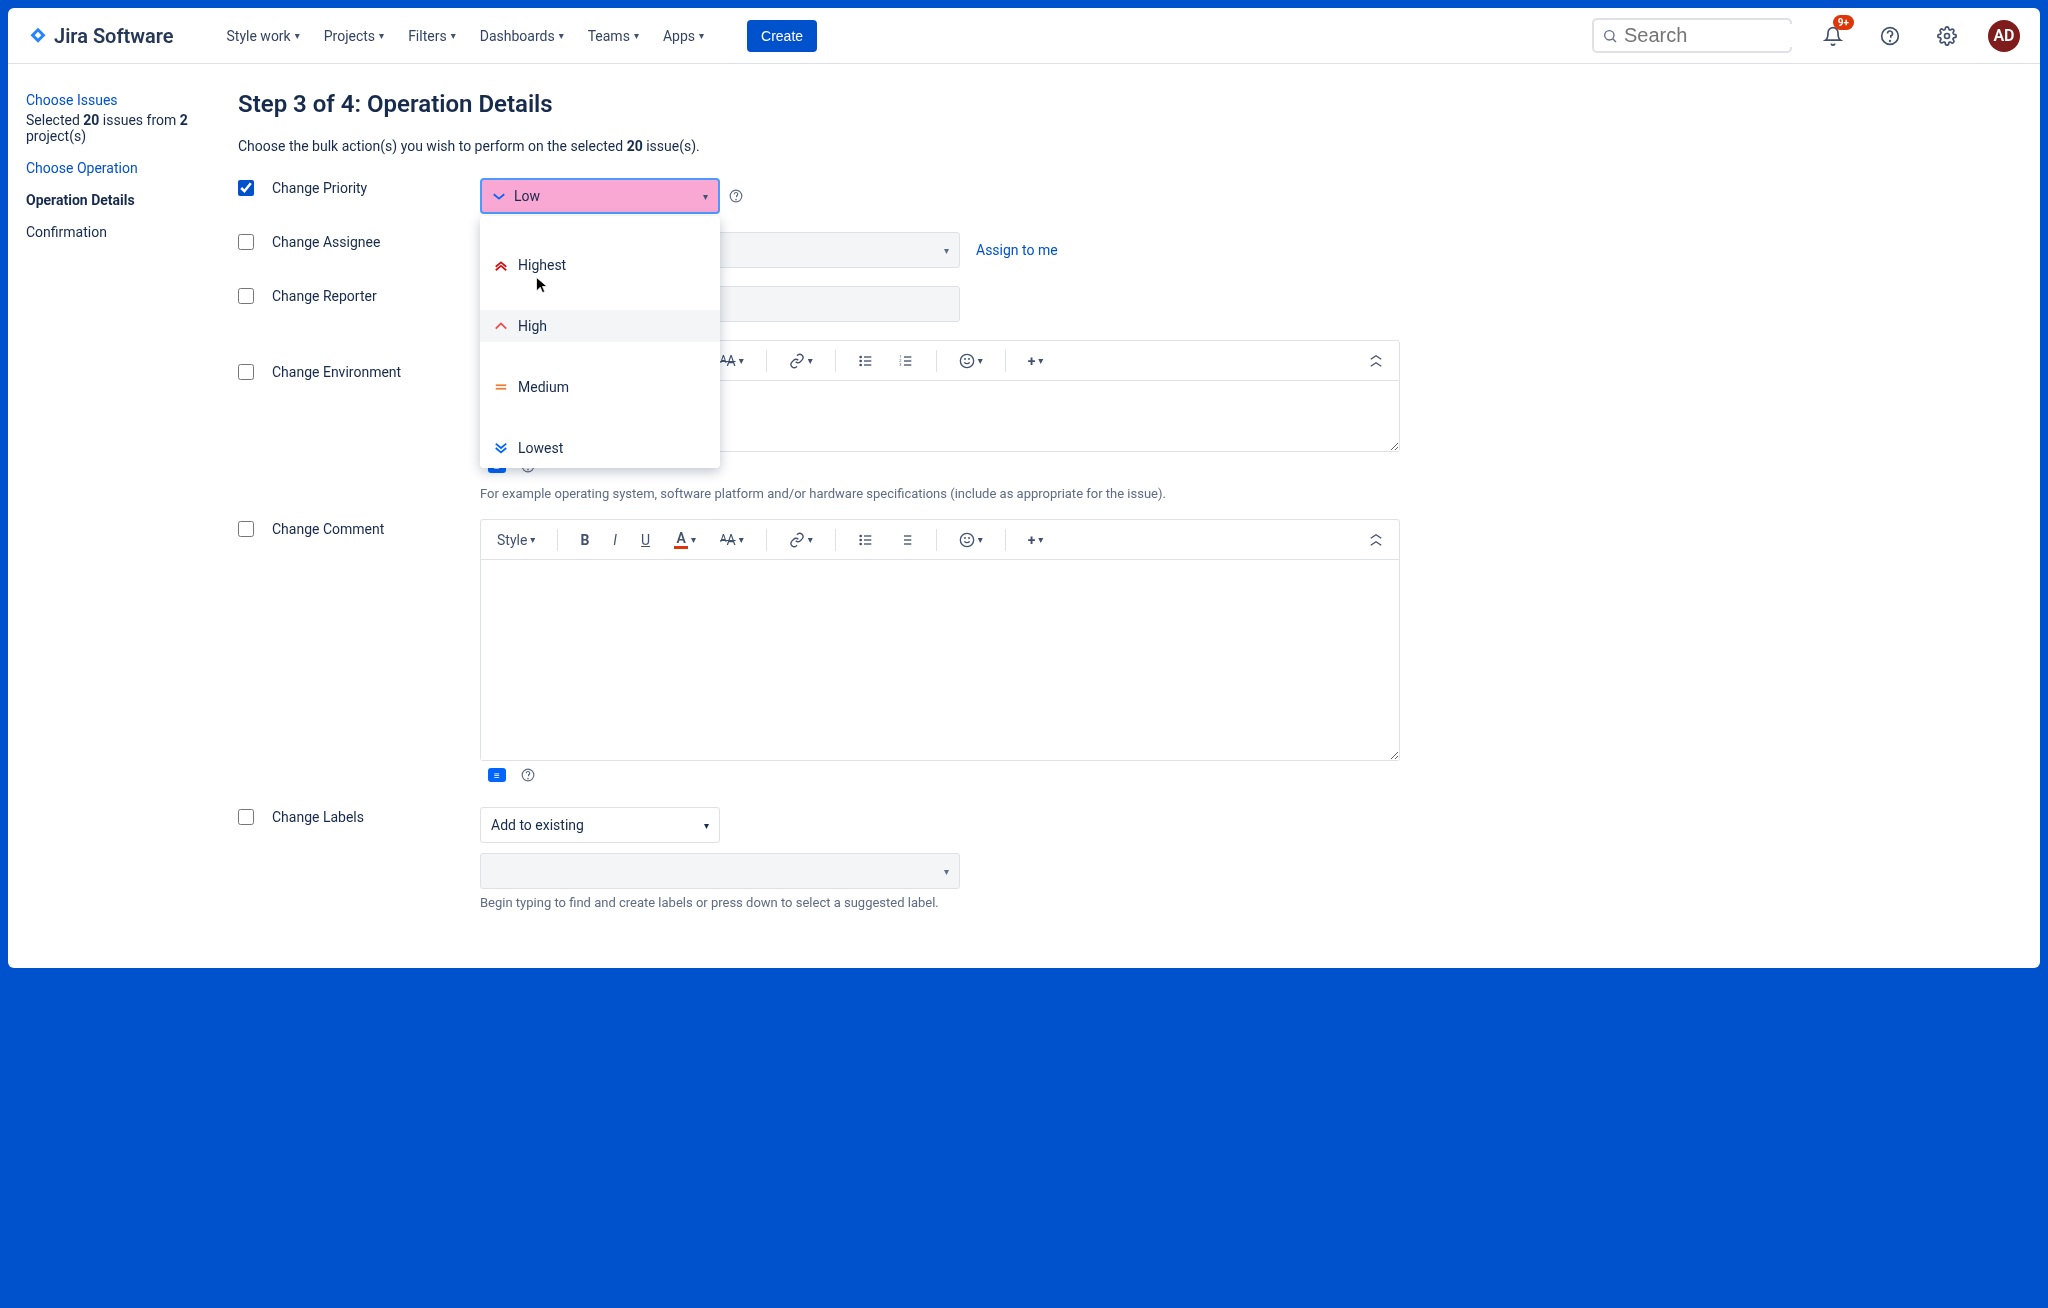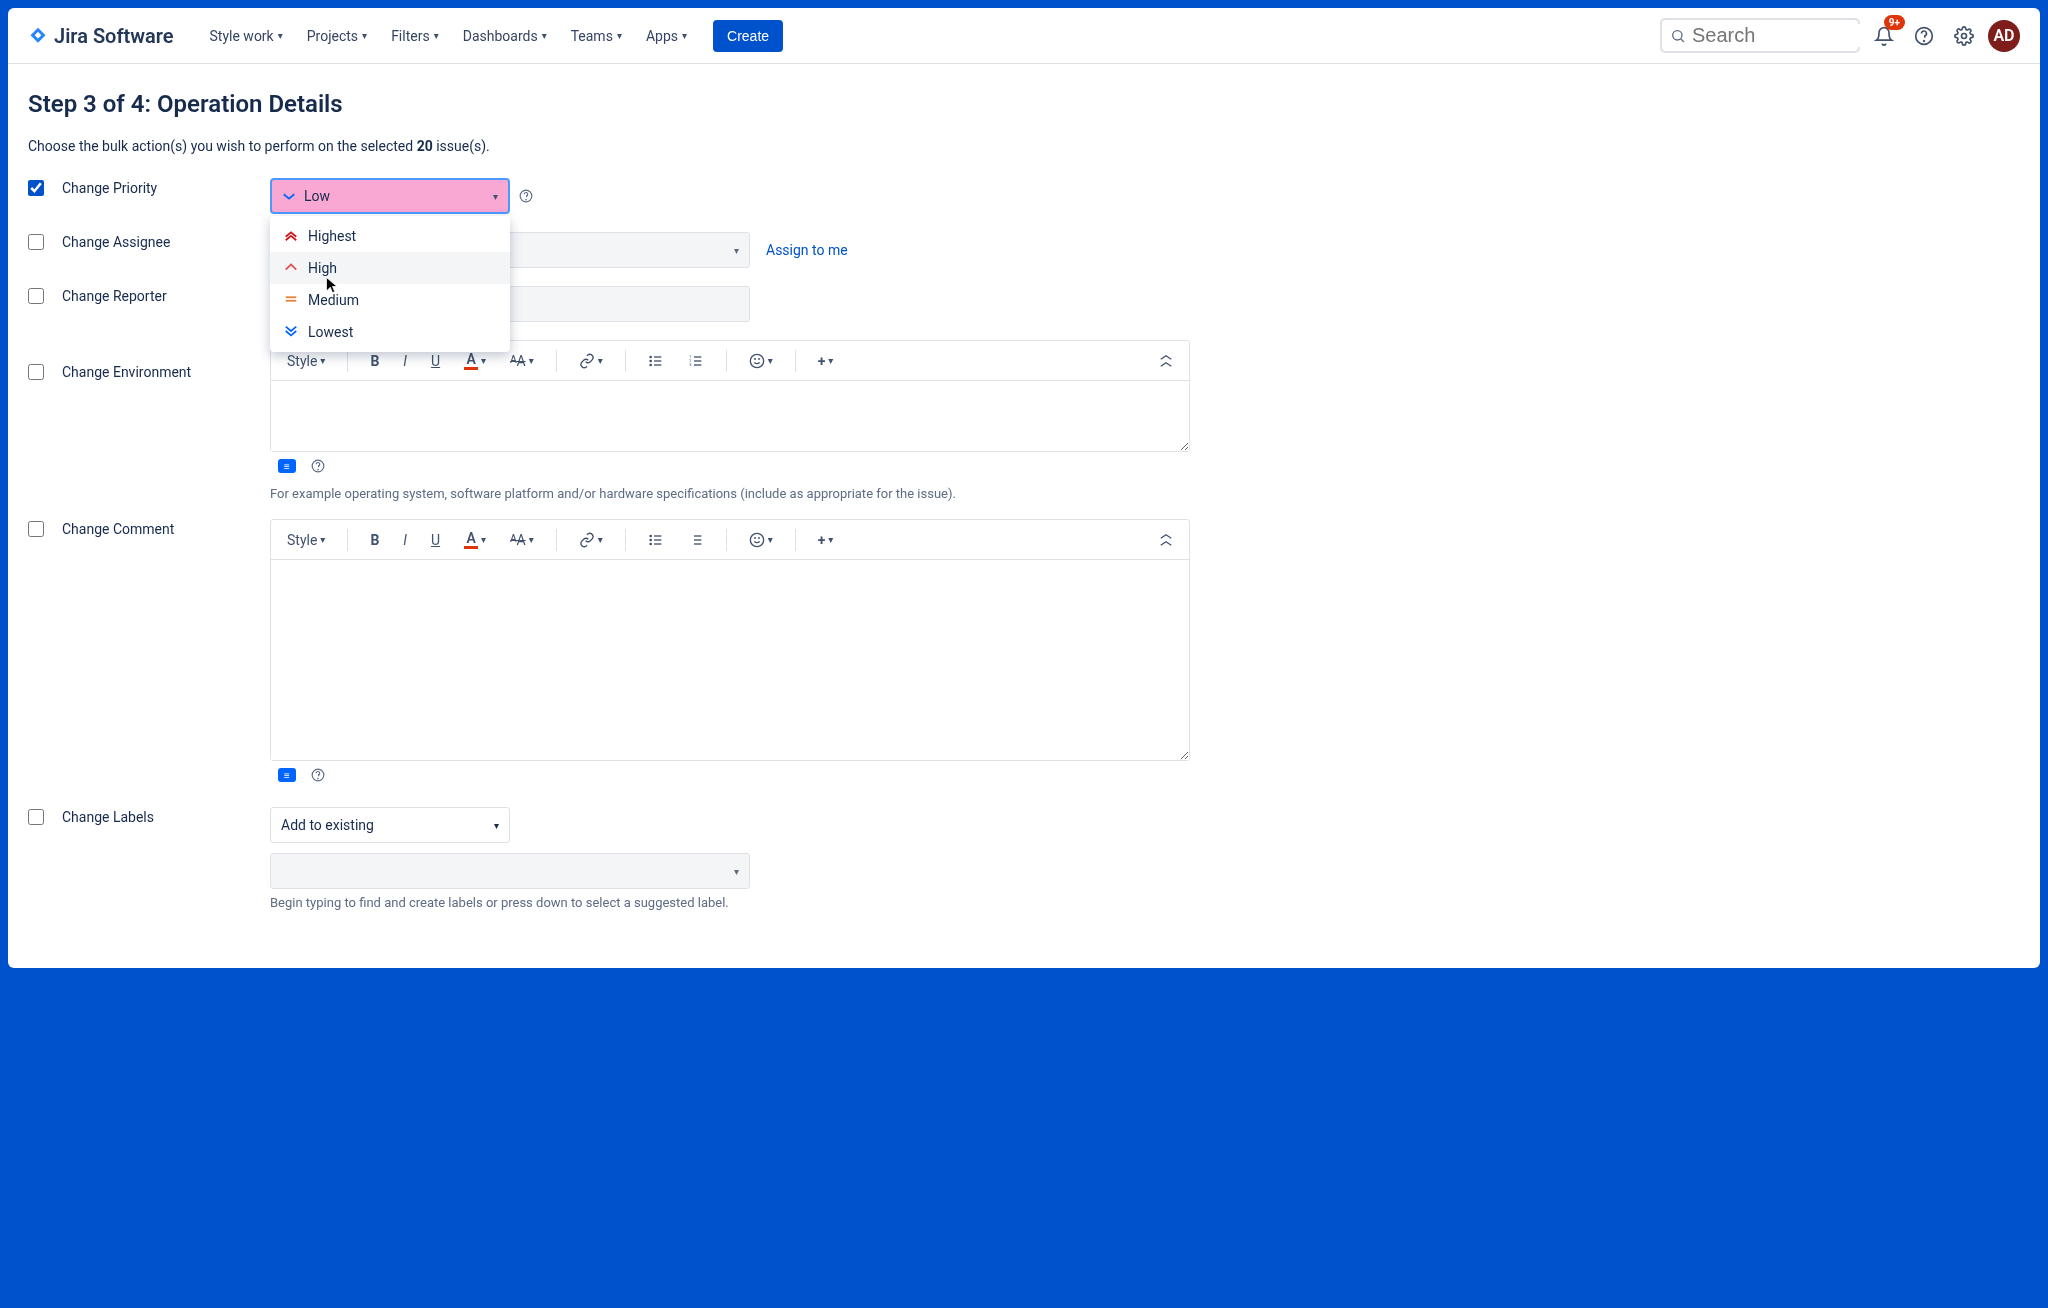--- a/index.html
+++ b/index.html
@@ -16,21 +16,21 @@
   overflow: hidden;
   min-height: 880px;
 }
 
 .topnav {
   height: 56px;
   border-bottom: 1px solid #DFE1E6;
   display: flex;
   align-items: center;
   padding: 16px 20px;
-  gap: 8px;
+  gap: 25px;
 }
 .logo {
   display: flex;
   align-items: center;
   gap: 6px;
   color: #253858;
   font-weight: 600;
   font-size: 20px;
   margin-right: 18px;
 }
@@ -204,24 +204,25 @@
   left: 0;
   width: 240px;
   background: #fff;
   border-radius: 4px;
   box-shadow: 0 4px 12px rgba(9,30,66,0.25);
   z-index: 100;
   padding: 4px 0;
 }
 .dd-item {
   display: flex;
-  align-items: flex-start;
+  align-items: center;
   gap: 10px;
   padding: 8px 14px;
   cursor: pointer;
+  margin-top: 29px;
 }
 .dd-item.hover { background: #F4F5F7; }
 .prio-icon { width: 14px; display: flex; justify-content: center; }
 .cursor-overlay {
   position: absolute;
   top: 98px;
   left: 52px;
   font-size: 16px;
   pointer-events: none;
   z-index: 101;
@@ -435,20 +436,31 @@
       <svg width="20" height="20" viewBox="0 0 24 24" fill="none" stroke="#42526E" stroke-width="2">
           <circle cx="12" cy="12" r="3"></circle>
           <path d="M19.4 15a1.7 1.7 0 0 0 .34 1.87l.06.06a2 2 0 1 1-2.83 2.83l-.06-.06a1.7 1.7 0 0 0-1.87-.34 1.7 1.7 0 0 0-1 1.56V21a2 2 0 0 1-4 0v-.09a1.7 1.7 0 0 0-1-1.56 1.7 1.7 0 0 0-1.87.34l-.06.06a2 2 0 1 1-2.83-2.83l.06-.06a1.7 1.7 0 0 0 .34-1.87 1.7 1.7 0 0 0-1.56-1H3a2 2 0 0 1 0-4h.09a1.7 1.7 0 0 0 1.56-1 1.7 1.7 0 0 0-.34-1.87l-.06-.06a2 2 0 1 1 2.83-2.83l.06.06a1.7 1.7 0 0 0 1.87.34H9a1.7 1.7 0 0 0 1-1.56V3a2 2 0 0 1 4 0v.09a1.7 1.7 0 0 0 1 1.56 1.7 1.7 0 0 0 1.87-.34l.06-.06a2 2 0 1 1 2.83 2.83l-.06.06a1.7 1.7 0 0 0-.34 1.87V9a1.7 1.7 0 0 0 1.56 1H21a2 2 0 0 1 0 4h-.09a1.7 1.7 0 0 0-1.56 1z"></path>
         </svg>
     </div>
     <div class="avatar">AD</div>
   </div>
 
   <div class="body-area">
 
+    <div class="sidebar">
+      <div class="side-step">
+        <div class="side-link">Choose Issues</div>
+        <div class="side-sub">
+          <span>Selected </span><b>20</b><span> issues from </span><b>2</b><span> project(s)</span>
+        </div>
+      </div>
+      <div class="side-step side-link">Choose Operation</div>
+      <div class="side-step side-active">Operation Details</div>
+      <div class="side-step side-plain">Confirmation</div>
+    </div>
 
     <div class="main">
       <h1 class="page-title">Step 3 of 4: Operation Details</h1>
       <p class="page-desc">
         <span>Choose the bulk action(s) you wish to perform on the selected </span><b>20</b><span> issue(s).</span>
       </p>
 
       <div class="op-row">
         <div class="op-check"><input type="checkbox" checked="" style=""></div>
         <div class="op-label">Change Priority</div>

